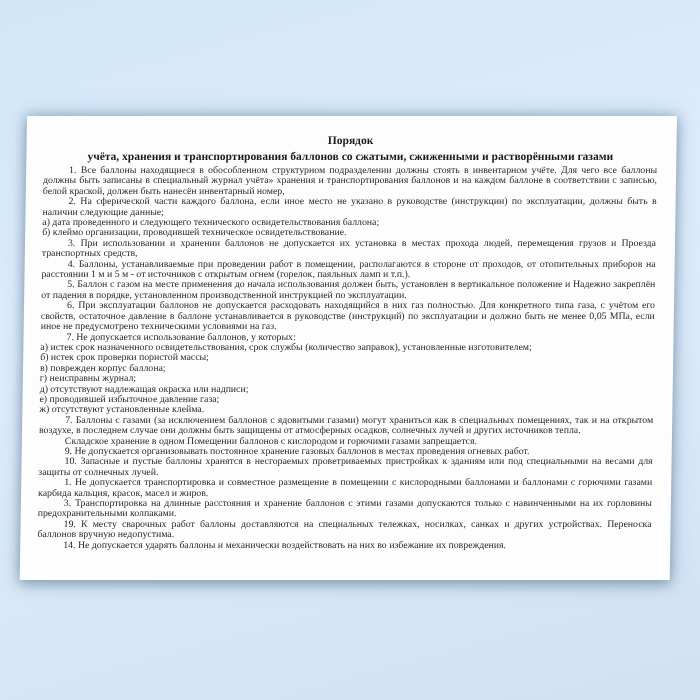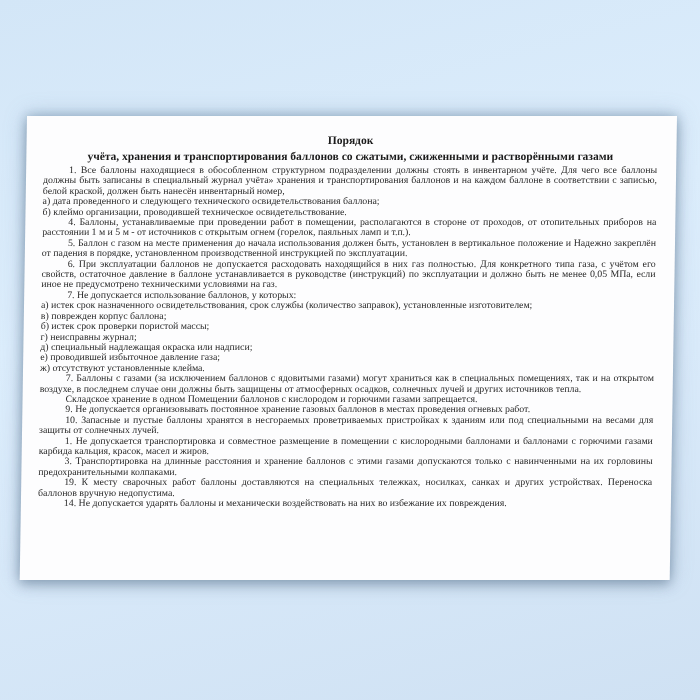--- a/index.html
+++ b/index.html
@@ -53,31 +53,33 @@
 </style>
 </head>
 <body>
 
 <div class="viewport">
   <div class="sheet">
     <p class="doc-title">Порядок</p>
     <p class="doc-title second">учёта, хранения и транспортирования баллонов со сжатыми, сжиженными и растворёнными газами</p>
     <div class="doc-body">
         <p class="para">1. Все баллоны находящиеся в обособленном структурном подразделении должны стоять в инвентарном учёте. Для чего все баллоны должны быть записаны в специальный журнал учёта» хранения и транспортирования баллонов и на каждом баллоне в соответствии с записью, белой краской, должен быть нанесён инвентарный номер,</p>
+        <p class="para">2. На сферической части каждого баллона, если иное место не указано в руководстве (инструкции) по эксплуатации, должны быть в наличии следующие данные;</p>
         <p class="para flush">а) дата проведенного и следующего технического освидетельствования баллона;</p>
         <p class="para flush">б) клеймо организации, проводившей техническое освидетельствование.</p>
+        <p class="para">3. При использовании и хранении баллонов не допускается их установка в местах прохода людей, перемещения грузов и Проезда транспортных средств,</p>
         <p class="para">4. Баллоны, устанавливаемые при проведении работ в помещении, располагаются в стороне от проходов, от отопительных приборов на расстоянии 1 м и 5 м - от источников с открытым огнем (горелок, паяльных ламп и т.п.).</p>
         <p class="para">5. Баллон с газом на месте применения до начала использования должен быть, установлен в вертикальное положение и Надежно закреплён от падения в порядке, установленном производственной инструкцией по эксплуатации.</p>
         <p class="para">6. При эксплуатации баллонов не допускается расходовать находящийся в них газ полностью. Для конкретного типа газа, с учётом его свойств, остаточное давление в баллоне устанавливается в руководстве (инструкций) по эксплуатации и должно быть не менее 0,05 МПа, если иное не предусмотрено техническими условиями на газ.</p>
         <p class="para">7. Не допускается использование баллонов, у которых:</p>
         <p class="para flush">а) истек срок назначенного освидетельствования, срок службы (количество заправок), установленные изготовителем;</p>
+        <p class="para flush">б) истек срок проверки пористой массы;</p>
         <p class="para flush">в) поврежден корпус баллона;</p>
-        <p class="para flush">б) истек срок проверки пористой массы;</p>
         <p class="para flush">г) неисправны журнал;</p>
-        <p class="para flush">д) специальный надлежащая окраска или надписи;</p>
+        <p class="para flush">д) отсутствуют надлежащая окраска или надписи;</p>
         <p class="para flush">е) проводившей избыточное давление газа;</p>
         <p class="para flush">ж) отсутствуют установленные клейма.</p>
         <p class="para">7. Баллоны с газами (за исключением баллонов с ядовитыми газами) могут храниться как в специальных помещениях, так и на открытом воздухе, в последнем случае они должны быть защищены от атмосферных осадков, солнечных лучей и других источников тепла.</p>
         <p class="para">Складское хранение в одном Помещении баллонов с кислородом и горючими газами запрещается.</p>
         <p class="para">9. Не допускается организовывать постоянное хранение газовых баллонов в местах проведения огневых работ.</p>
         <p class="para">10. Запасные и пустые баллоны хранятся в несгораемых проветриваемых пристройках к зданиям или под специальными на весами для защиты от солнечных лучей.</p>
         <p class="para">1. Не допускается транспортировка и совместное размещение в помещении с кислородными баллонами и баллонами с горючими газами карбида кальция, красок, масел и жиров.</p>
         <p class="para">3. Транспортировка на длинные расстояния и хранение баллонов с этими газами допускаются только с навинченными на их горловины предохранительными колпаками.</p>
         <p class="para">19. К месту сварочных работ баллоны доставляются на специальных тележках, носилках, санках и других устройствах. Переноска баллонов вручную недопустима.</p>
         <p class="para">14. Не допускается ударять баллоны и механически воздействовать на них во избежание их повреждения.</p>

